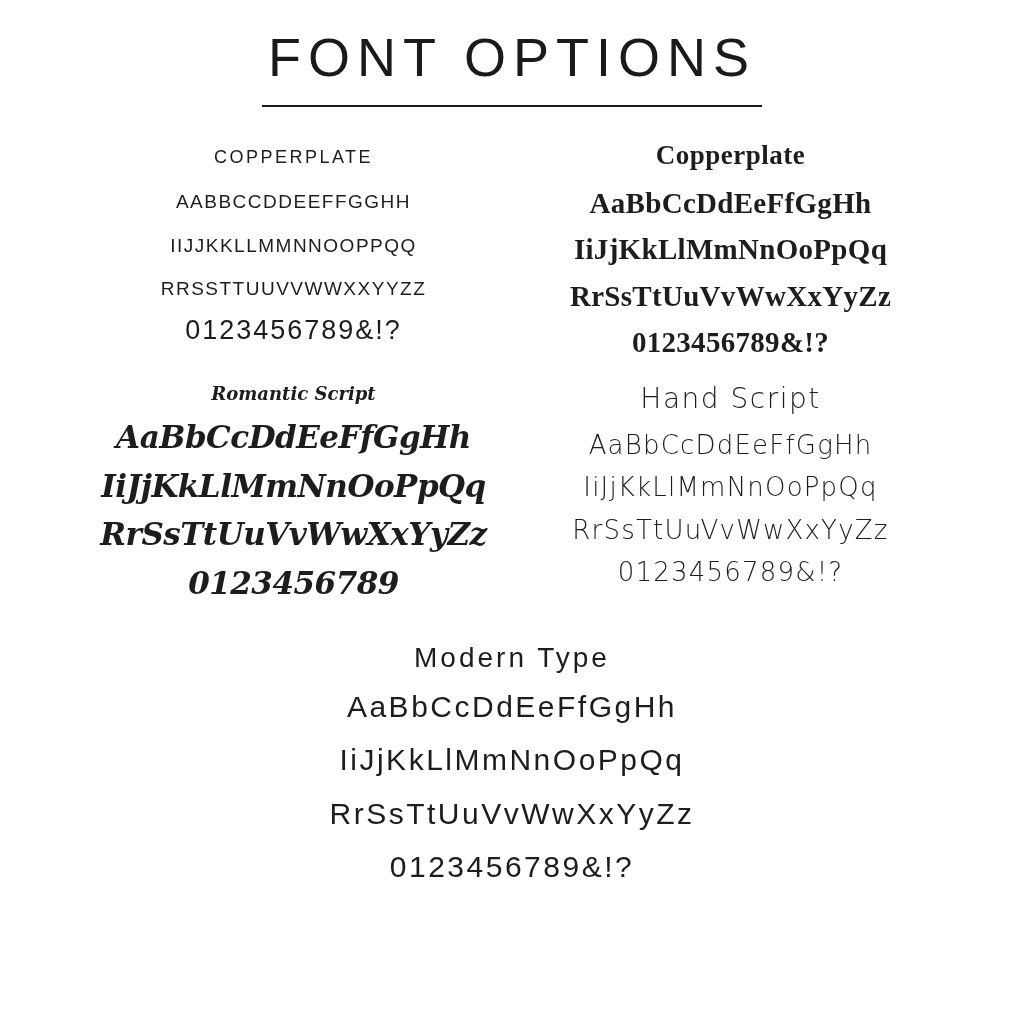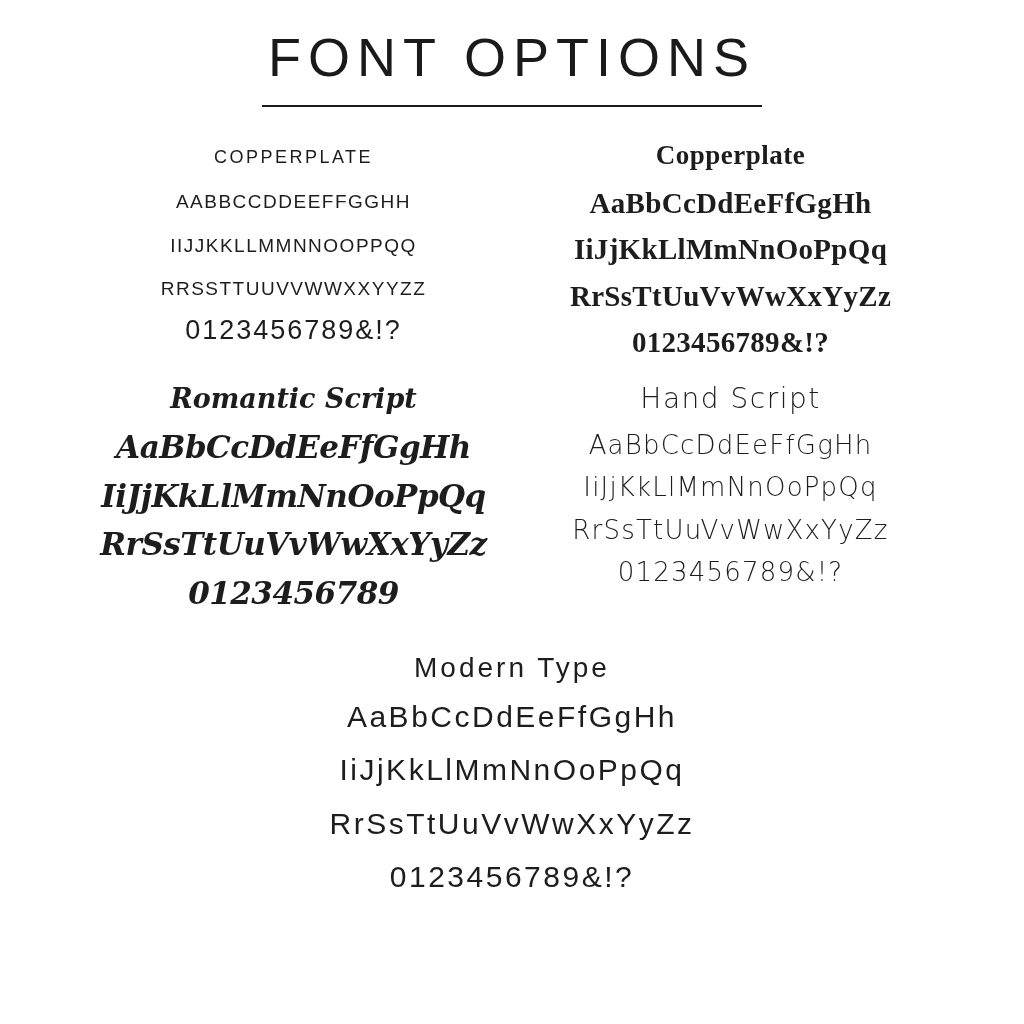--- a/index.html
+++ b/index.html
@@ -99,21 +99,21 @@
   .f-letterpress .sample-line {
     font-family: "Liberation Serif", serif;
     font-size: 29px;
     font-weight: 700;
     letter-spacing: 0.3px;
   }
 
   
   .f-romantic .sample-name {
     font-family: "DejaVu Serif", serif;
-    font-size: 27px;
+    font-size: 18px;
     font-weight: 700;
     font-style: italic;
   }
   .f-romantic .sample-line {
     font-family: "DejaVu Serif", serif;
     font-size: 31px;
     font-weight: 700;
     font-style: italic;
     letter-spacing: -0.5px;
   }

